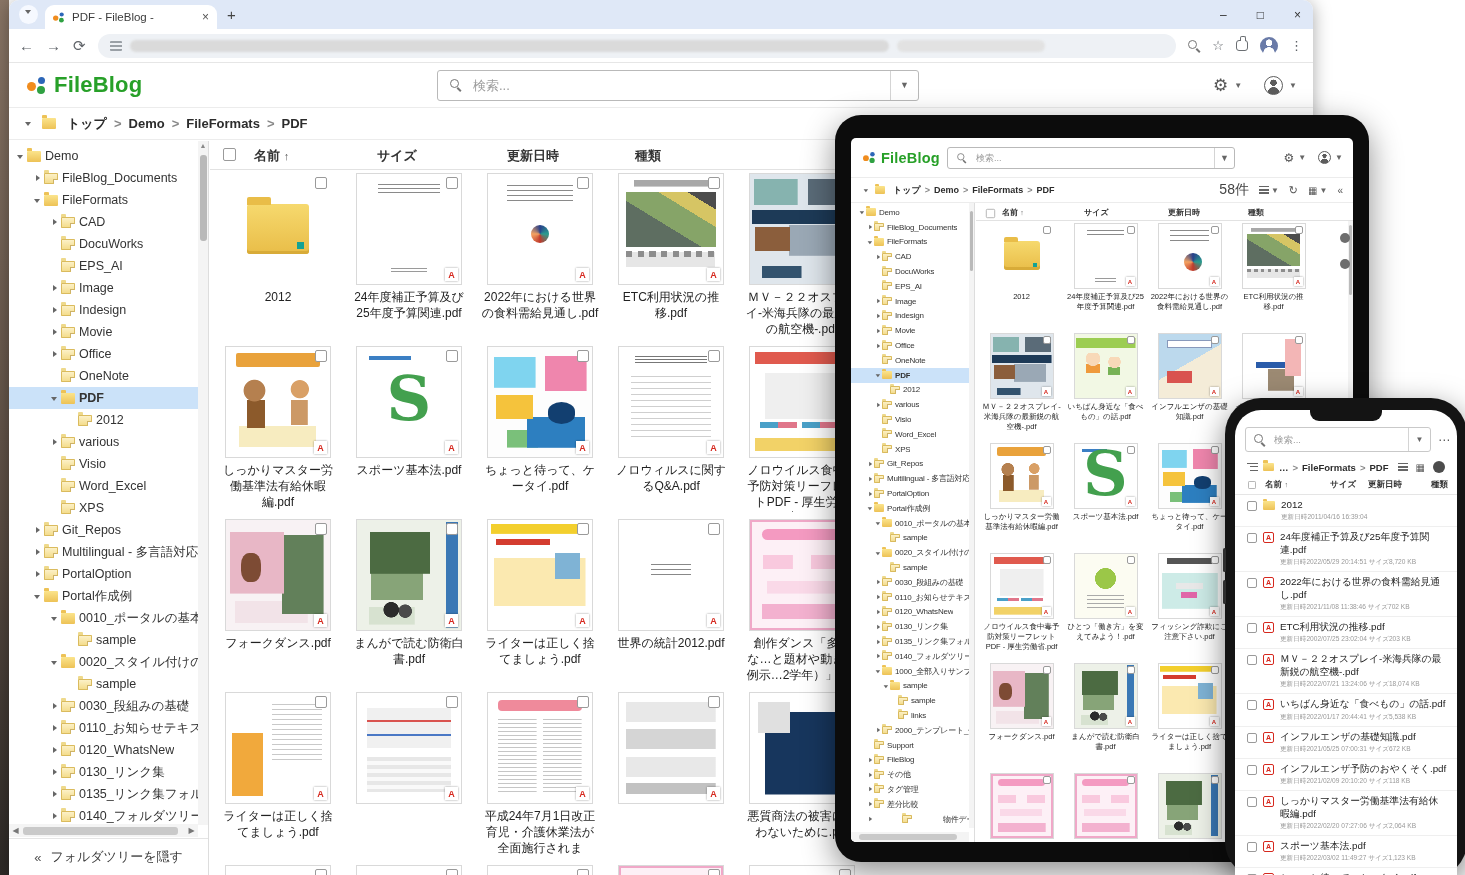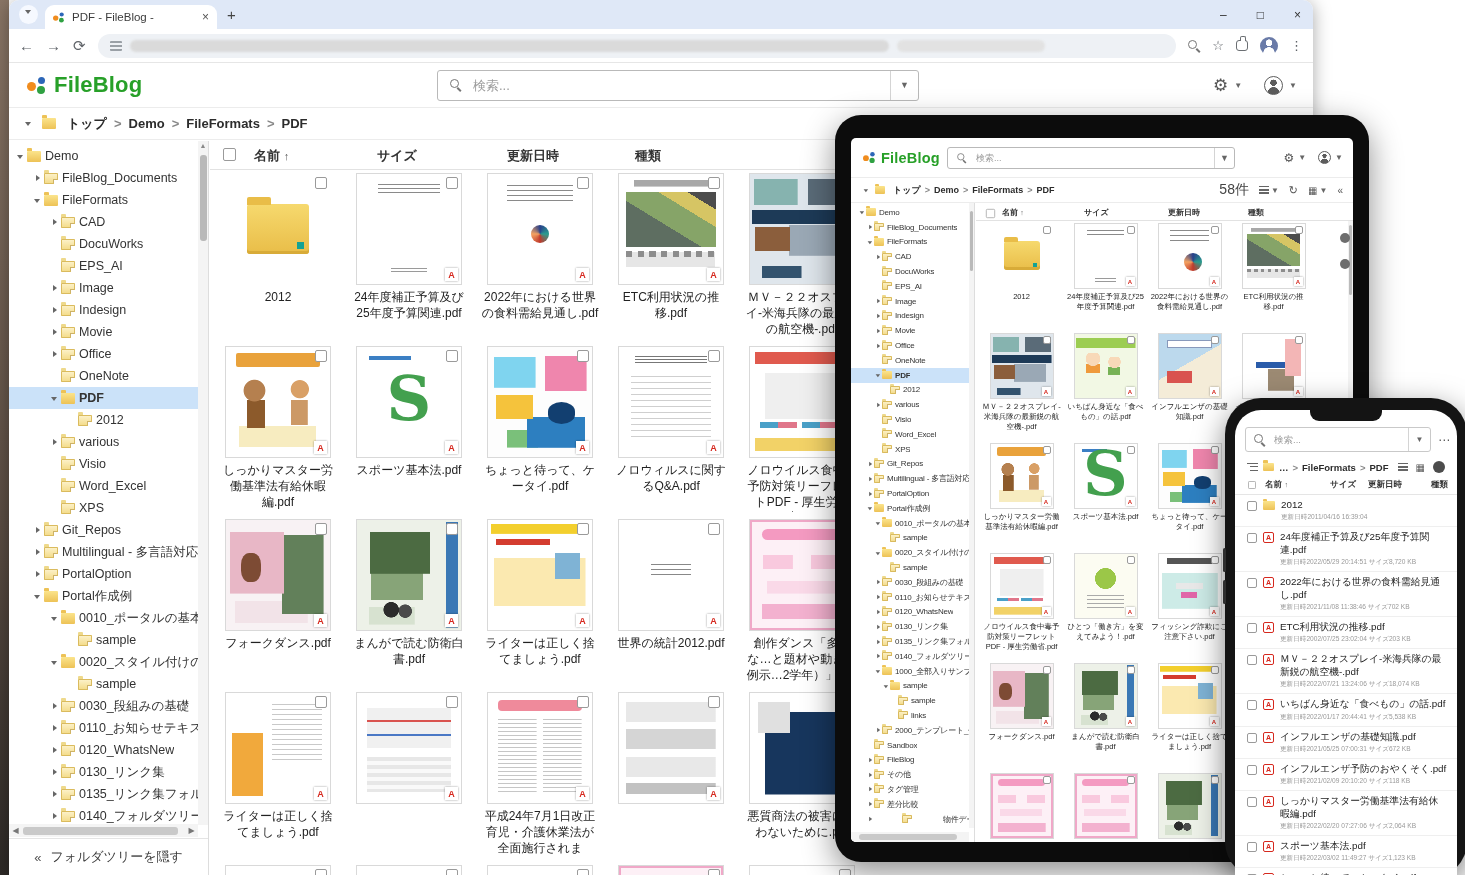--- a/index.html
+++ b/index.html
@@ -888,21 +888,21 @@
                 <span class="tlabel">links</span>
               </div>
               <div class="trow" style="padding-left: 22px;">
                 <span class="chv closed"></span>
                 <span class="fo closed doc"></span>
                 <span class="tlabel">2000_テンプレート_作成中</span>
               </div>
               <div class="trow" style="padding-left: 14px;">
                 <span class="chv "></span>
                 <span class="fo closed doc"></span>
-                <span class="tlabel">Sandbox</span>
+                <span class="tlabel">Support</span>
               </div>
               <div class="trow" style="padding-left: 14px;">
                 <span class="chv closed"></span>
                 <span class="fo closed doc"></span>
                 <span class="tlabel">FileBlog</span>
               </div>
               <div class="trow" style="padding-left: 14px;">
                 <span class="chv closed"></span>
                 <span class="fo closed doc"></span>
                 <span class="tlabel">その他</span>

